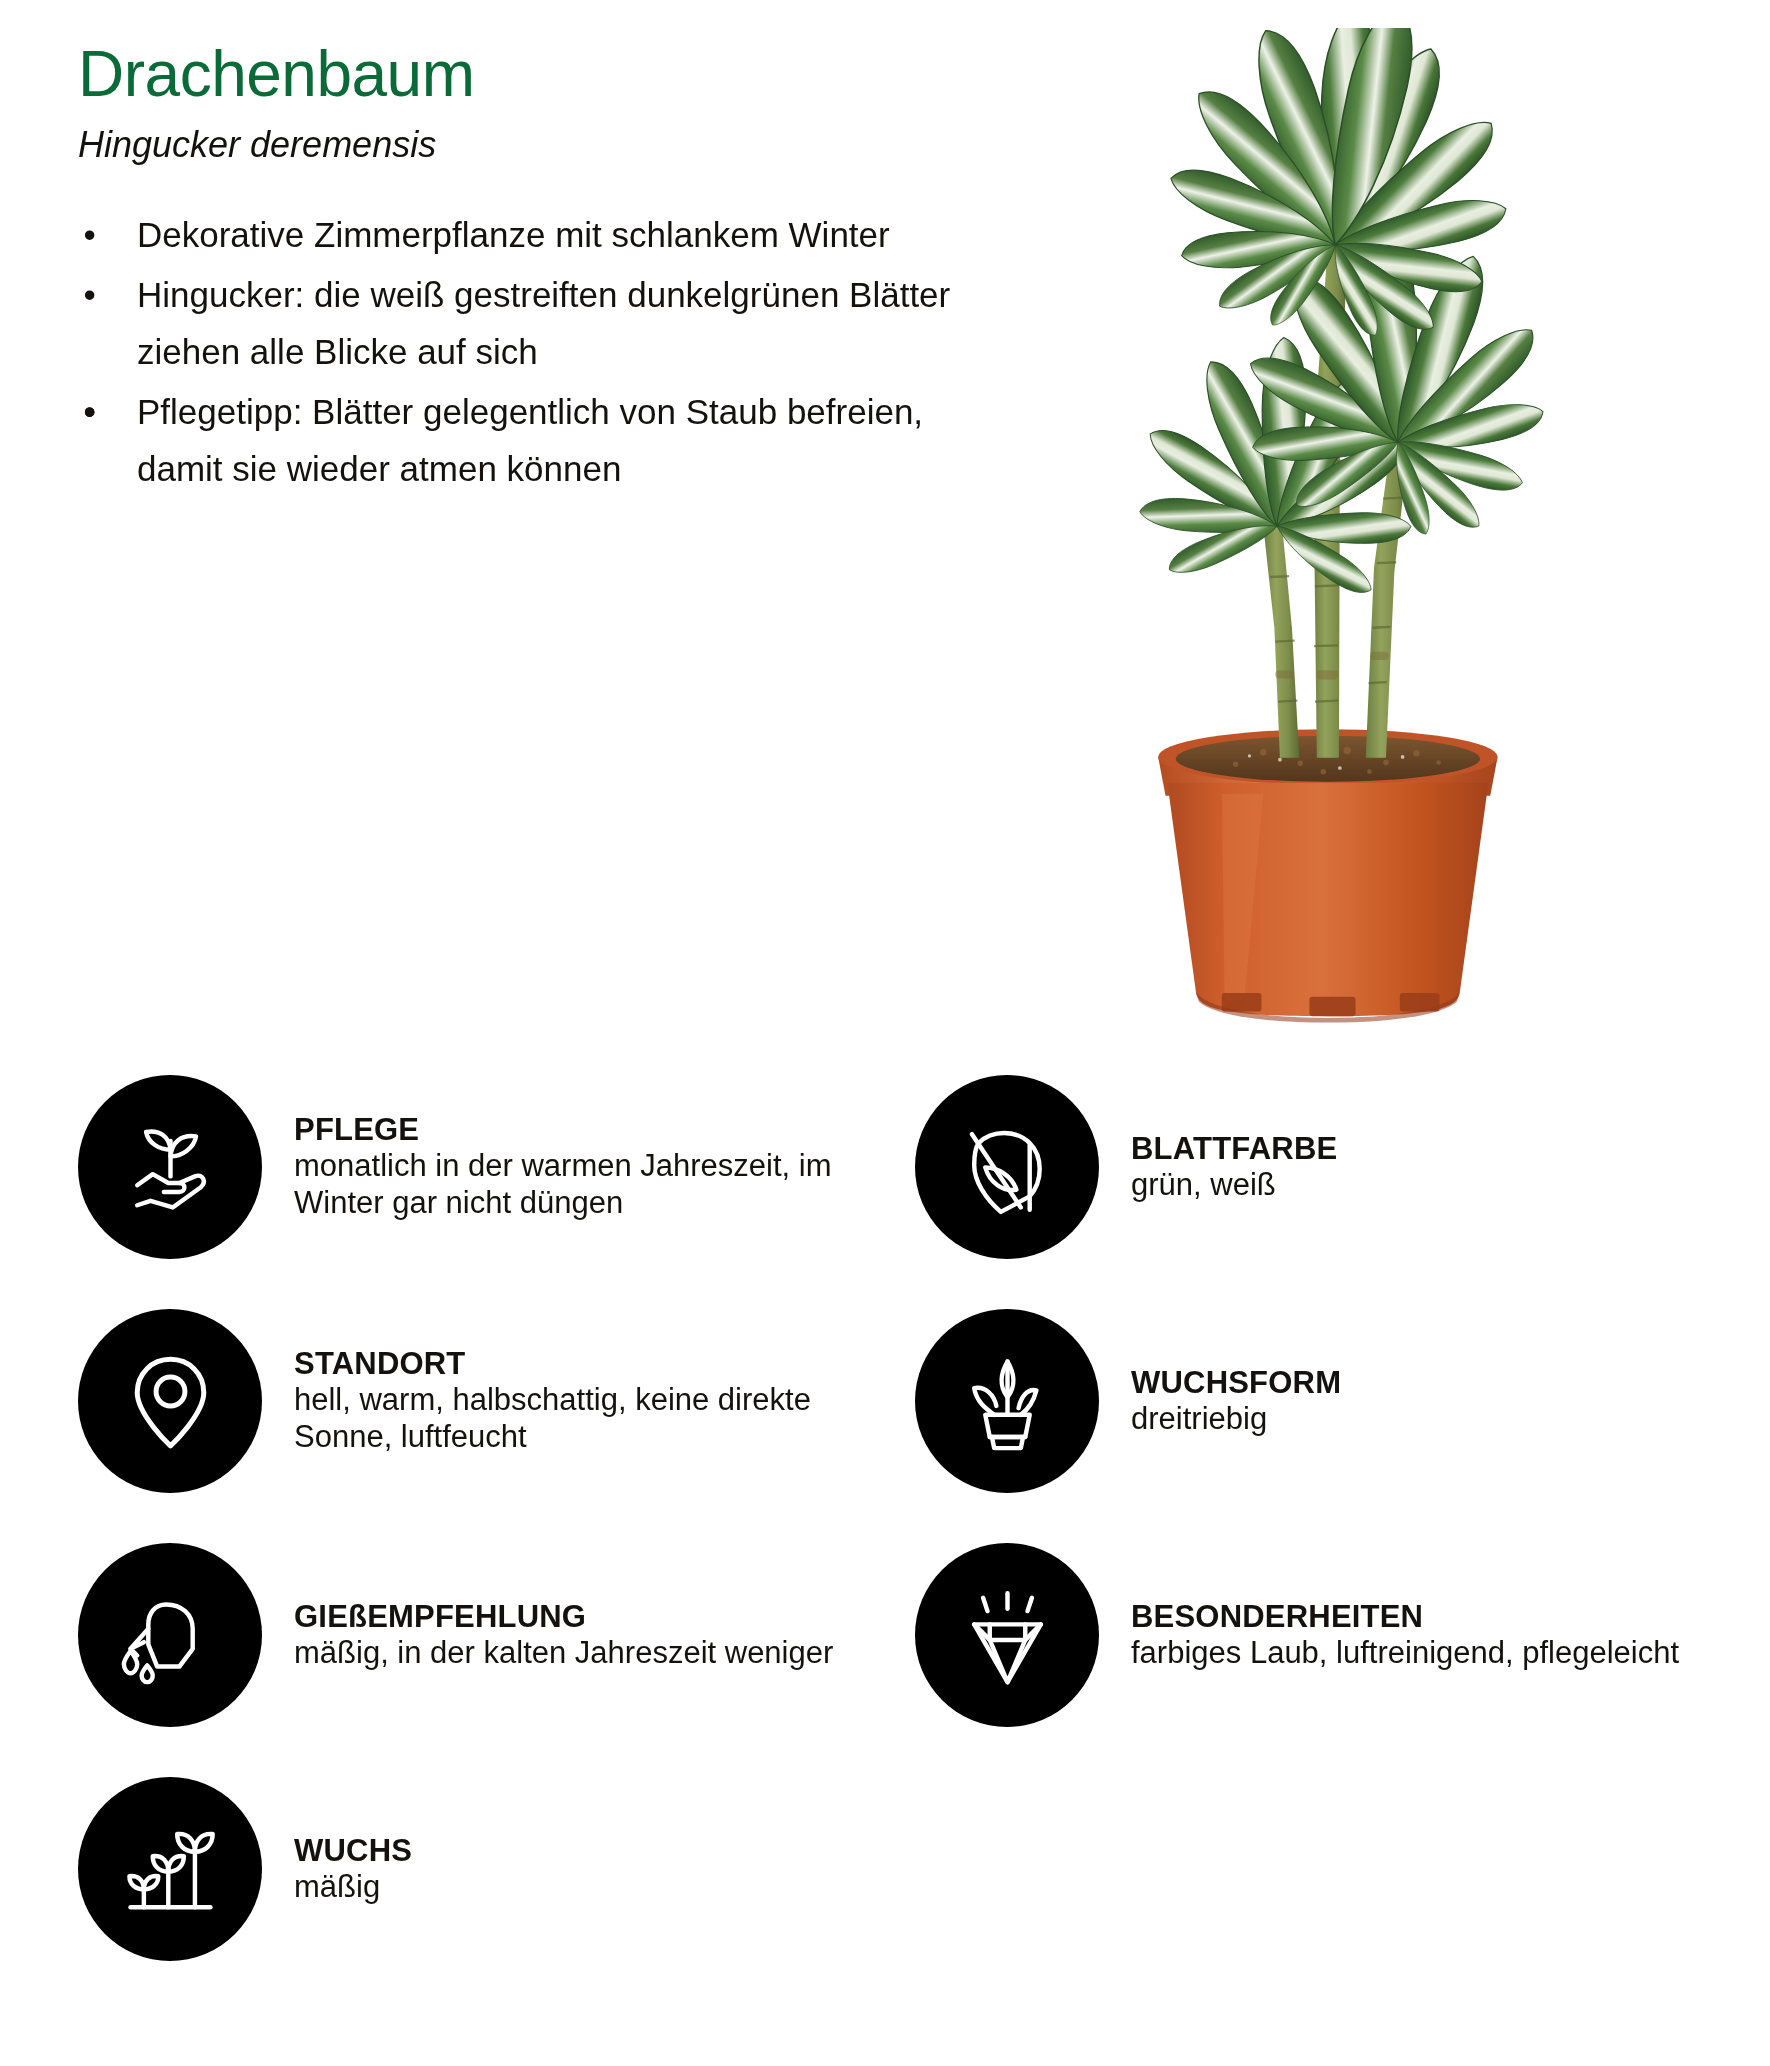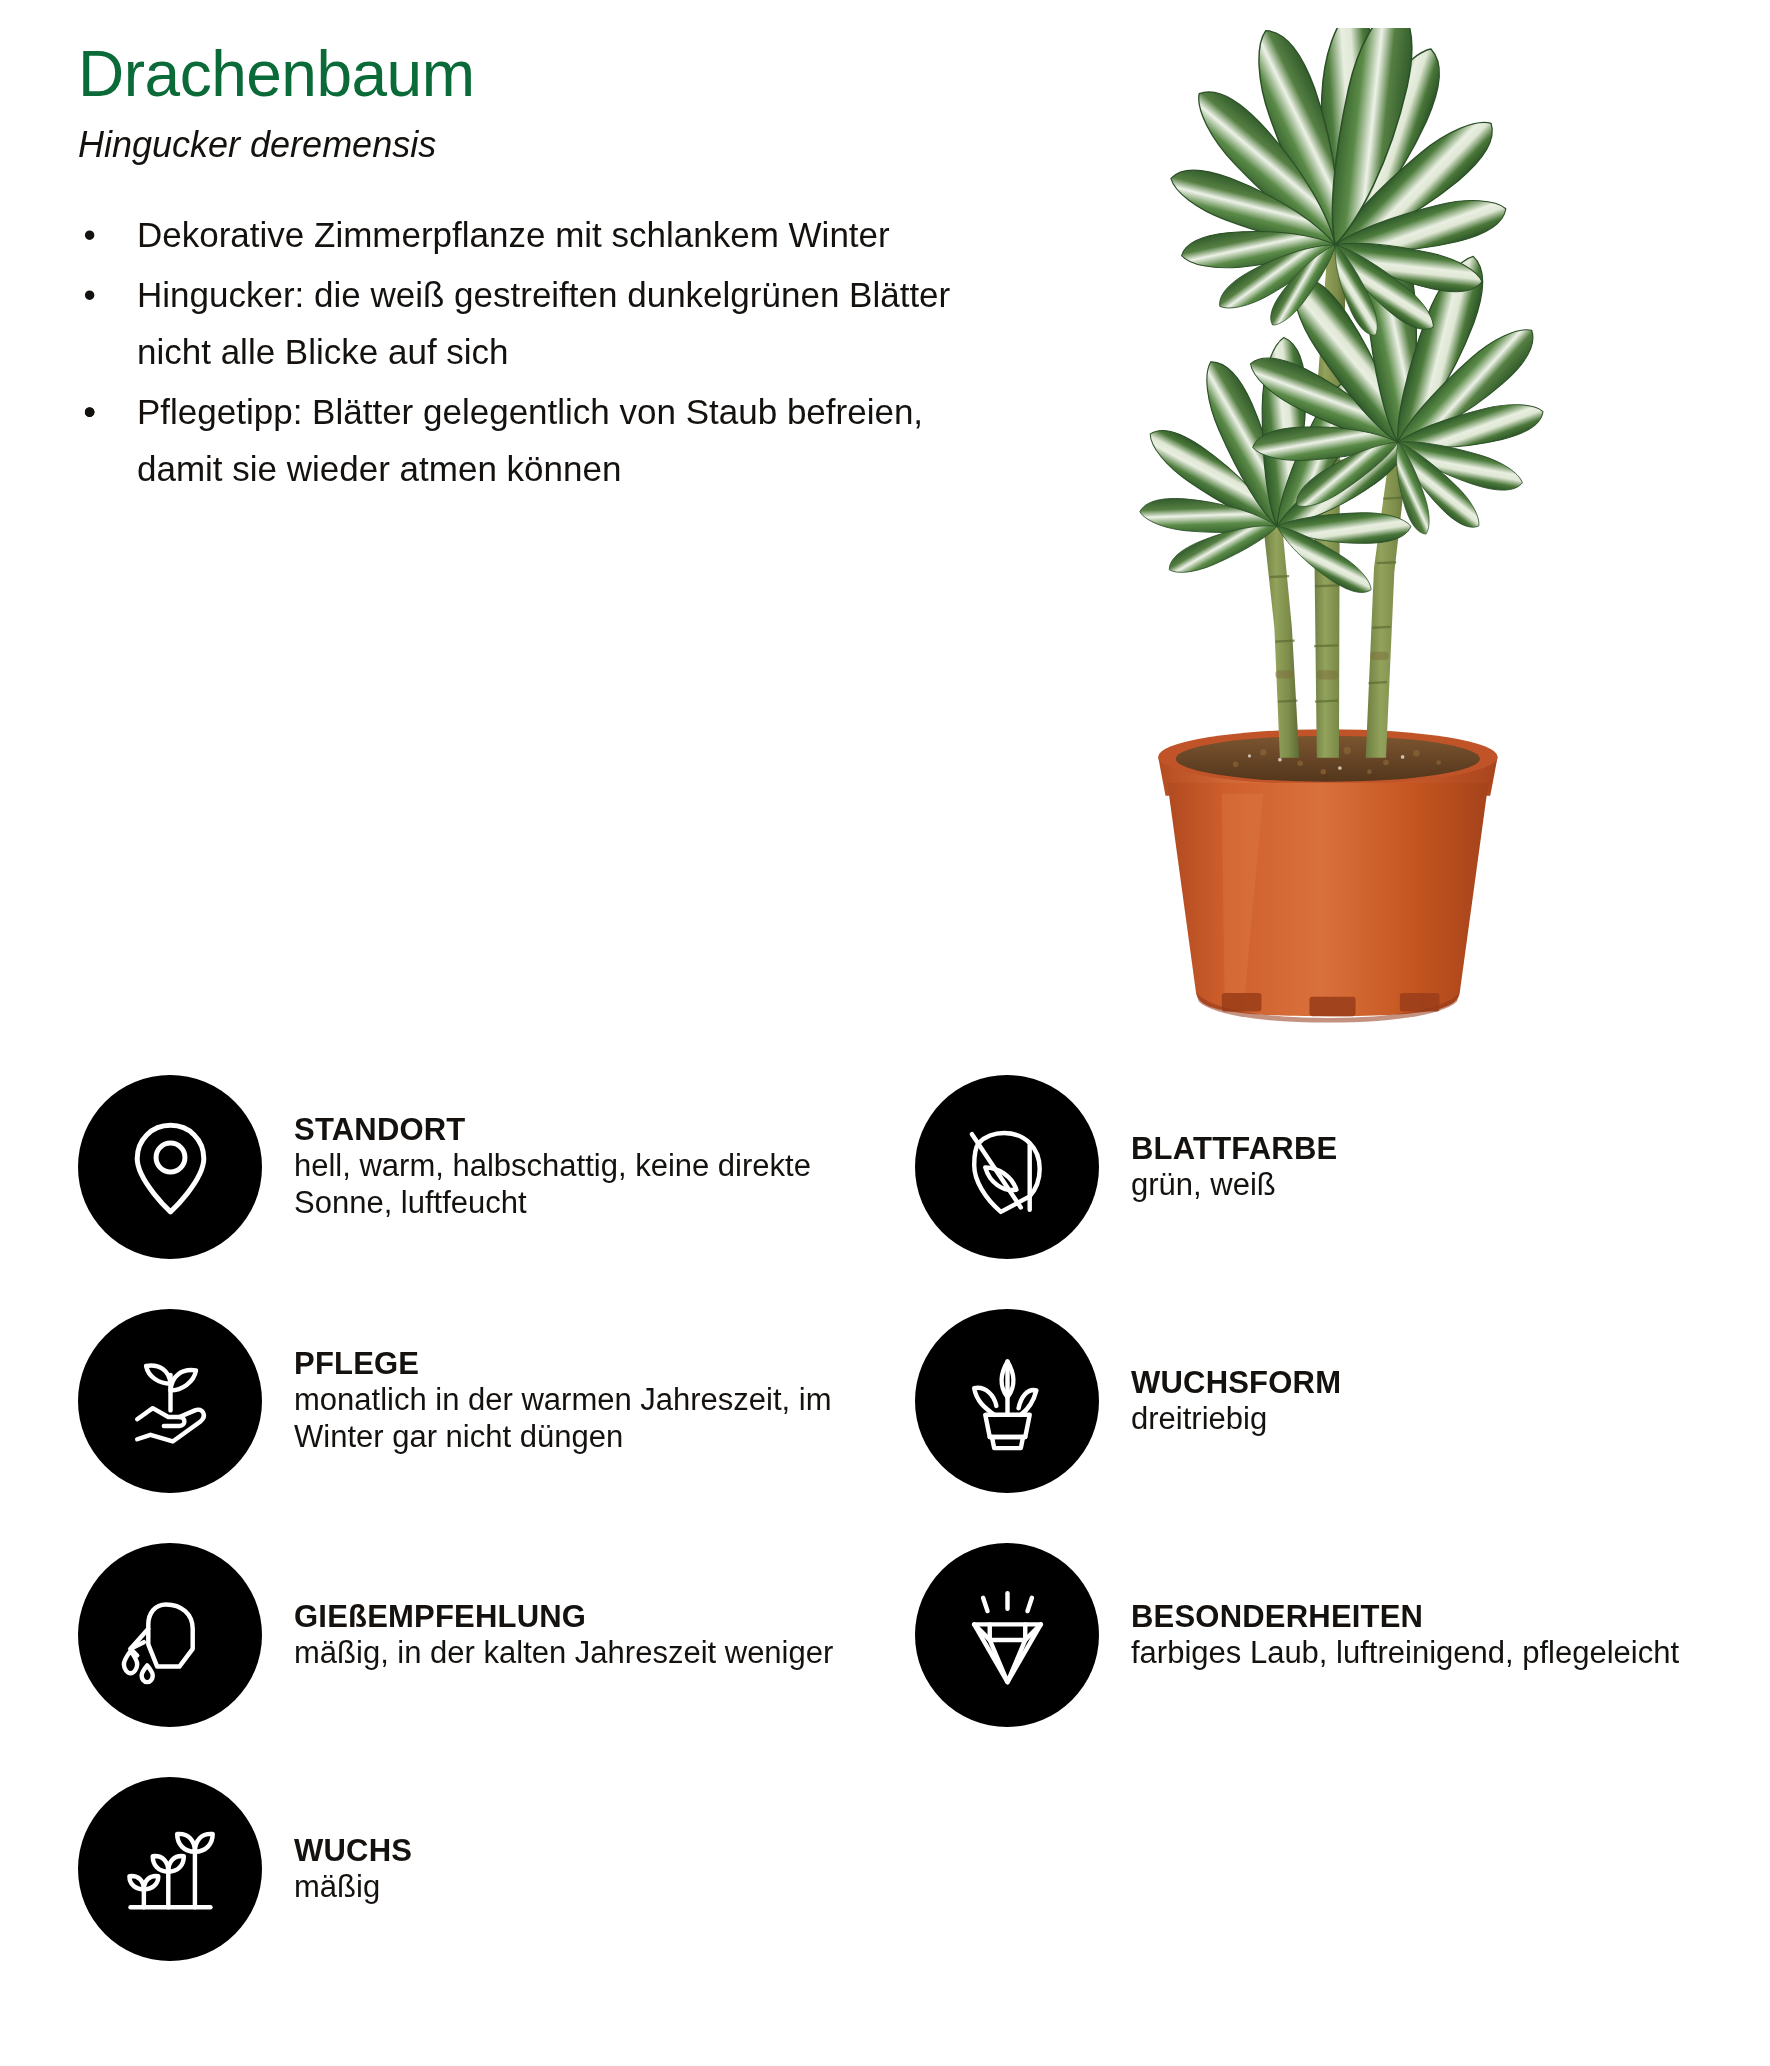--- a/index.html
+++ b/index.html
@@ -114,21 +114,21 @@
       <div class="title">Drachenbaum</div>
       <div class="subtitle">Hingucker deremensis</div>
 
       <ul class="bullets">
         <li class="bullet">
           <span class="dot">•</span>
           <span>Dekorative Zimmerpflanze mit schlankem Winter</span>
         </li>
         <li class="bullet">
           <span class="dot">•</span>
-          <span>Hingucker: die weiß gestreiften dunkelgrünen Blätter nicht alle Blicke auf sich</span>
+          <span>Hingucker: die weiß gestreiften dunkelgrünen Blätter ziehen alle Blicke auf sich</span>
         </li>
         <li class="bullet">
           <span class="dot">•</span>
         </li>
         <li class="bullet">
           <span class="dot">•</span>
         </li>
         <li class="bullet">
           <span class="dot">•</span>
           <span>Pflegetipp: Blätter gelegentlich von Staub befreien, damit sie wieder atmen können</span>
@@ -368,45 +368,45 @@
     </div>
   </div>
 
   <div class="grid">
 
     <div class="col col-left">
 
       <div class="row">
         <div class="badge">
           <svg viewBox="0 0 100 100" aria-hidden="true">
-            <path d="M50 12 C 33 12 20 25 20 42 C 20 62 50 90 50 90 C 50 90 80 62 80 42 C 80 25 67 12 50 12 Z" fill="none" stroke="#fff" stroke-width="4.5" stroke-linejoin="round"></path>
-            <circle cx="50" cy="41" r="13" fill="none" stroke="#fff" stroke-width="4.5"></circle>
-          </svg>
-        </div>
-        <div class="row-text">
-          <div class="row-label">STANDORT</div>
-          <div class="row-value">hell, warm, halbschattig, keine direkte Sonne, luftfeucht</div>
-        </div>
-      </div>
-
-      <div class="row">
-        <div class="badge">
-          <svg viewBox="0 0 100 100" aria-hidden="true">
             <g fill="none" stroke="#fff" stroke-width="4" stroke-linecap="round" stroke-linejoin="round">
               <path d="M50 58 L50 26"></path>
               <path d="M50 34 C 40 34 30 28 28 18 C 40 16 49 22 50 34 Z"></path>
               <path d="M50 40 C 60 40 71 33 73 22 C 60 20 51 27 50 40 Z"></path>
               <path d="M20 66 L34 56 L48 64 L58 64 C 64 64 64 72 58 72 L44 72"></path>
               <path d="M58 64 L72 58 C 79 55 83 63 77 68 L52 86 L32 80 L20 84"></path>
             </g>
           </svg>
         </div>
         <div class="row-text">
           <div class="row-label">PFLEGE</div>
           <div class="row-value">monatlich in der warmen Jahreszeit, im Winter gar nicht düngen</div>
+        </div>
+      </div>
+
+      <div class="row">
+        <div class="badge">
+          <svg viewBox="0 0 100 100" aria-hidden="true">
+            <path d="M50 12 C 33 12 20 25 20 42 C 20 62 50 90 50 90 C 50 90 80 62 80 42 C 80 25 67 12 50 12 Z" fill="none" stroke="#fff" stroke-width="4.5" stroke-linejoin="round"></path>
+            <circle cx="50" cy="41" r="13" fill="none" stroke="#fff" stroke-width="4.5"></circle>
+          </svg>
+        </div>
+        <div class="row-text">
+          <div class="row-label">STANDORT</div>
+          <div class="row-value">hell, warm, halbschattig, keine direkte Sonne, luftfeucht</div>
         </div>
       </div>
 
       <div class="row">
         <div class="badge">
           <svg viewBox="0 0 100 100" aria-hidden="true">
             <g fill="none" stroke="#fff" stroke-width="4" stroke-linecap="round" stroke-linejoin="round">
               <path d="M46 22 C 60 22 70 31 70 44 L70 62 L58 78 L38 78 L30 58 L30 40 C 30 30 36 22 46 22 Z"></path>
               <path d="M30 44 L14 62 L20 68"></path>
               <path d="M14 62 L26 56"></path>

